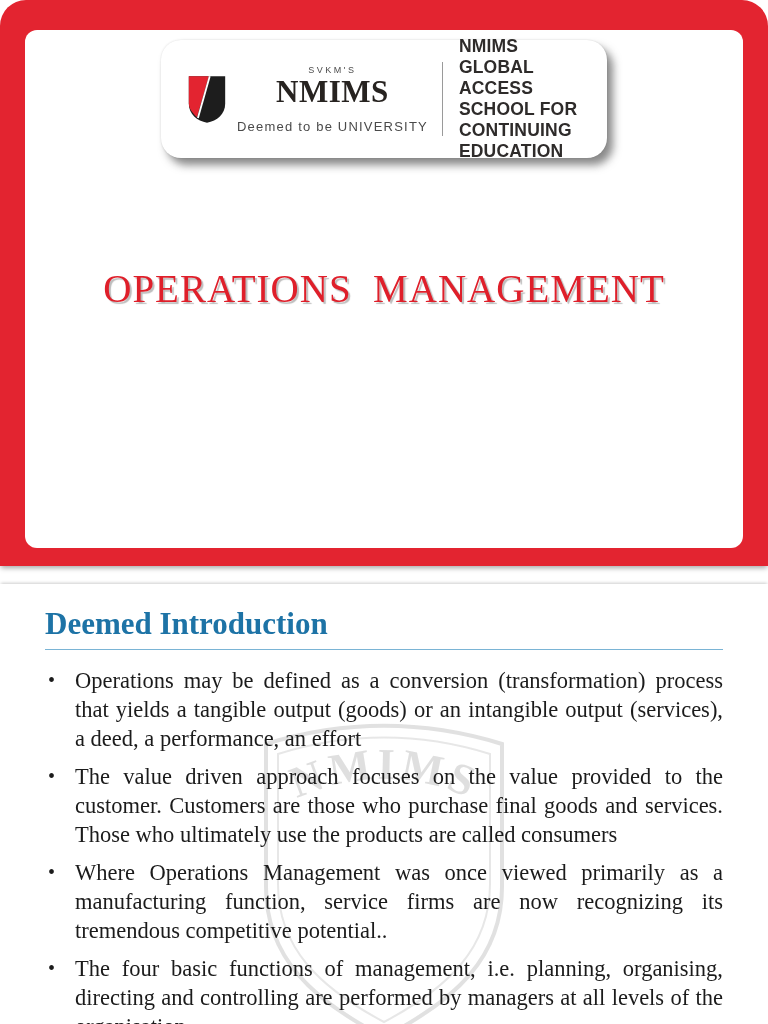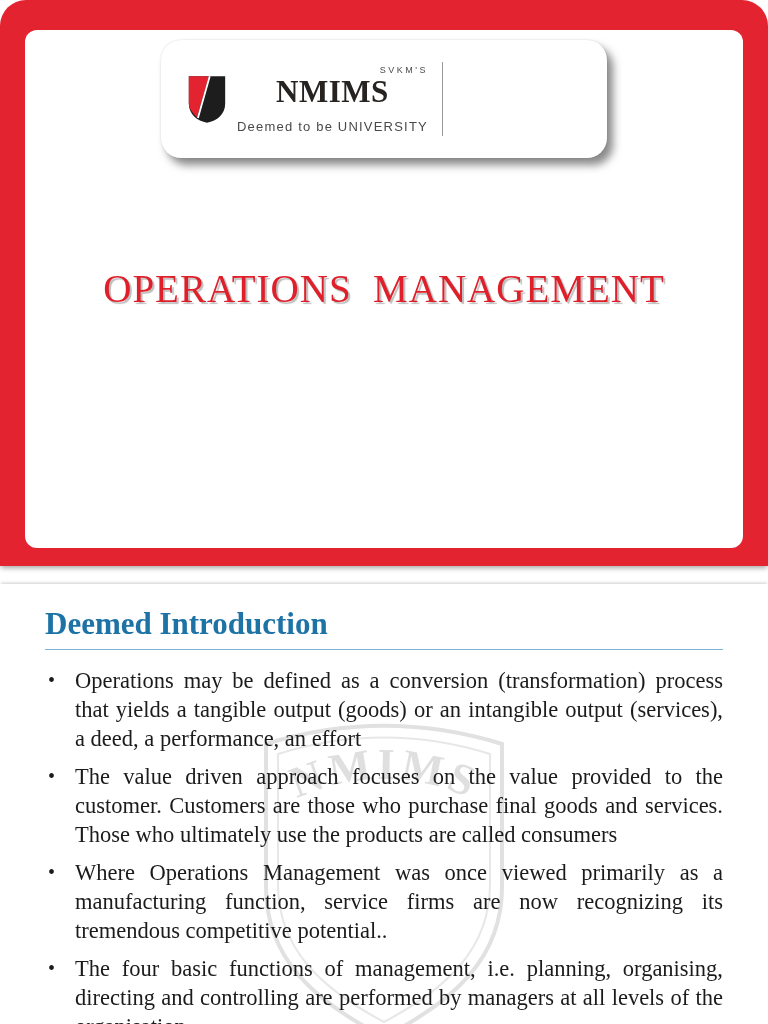--- a/index.html
+++ b/index.html
@@ -50,21 +50,21 @@
   }
   .logo-left {
     display: flex;
     align-items: center;
   }
   .emblem { width: 40px; height: 50px; margin-right: 10px; flex: 0 0 auto; }
   .logo-textblock { text-align: center; }
   .svkms {
     font-family: "Liberation Sans", sans-serif;
     font-size: 9px; letter-spacing: 2.5px; color: #4a4a4a;
-    text-align: right; margin-bottom: 1px;
+    text-align: center; margin-bottom: 1px;
   }
   .nmims-word {
     font-family: "Liberation Serif", serif;
     font-size: 31px; font-weight: 700; line-height: 1;
     color: #272320; letter-spacing: 0.5px;
   }
   .deemed {
     font-family: Liberation Sans, sans-serif;
     font-size: 13px; letter-spacing: 1.2px; color: #4a4a4a;
     margin-top: 12px; white-space: nowrap;
@@ -169,20 +169,25 @@
               <path d="M2,2 L24,2 L11,47 C6,42 2,38 2,31 Z" fill="#e32430"></path>
               <path d="M25,2 L12,48" stroke="#ffffff" stroke-width="2" fill="none"></path>
             </svg>
             <div class="logo-textblock">
               <div class="svkms">SVKM'S</div>
               <div class="nmims-word">NMIMS</div>
               <div class="deemed">Deemed to be UNIVERSITY</div>
             </div>
           </div>
           <div class="logo-divider"></div>
+          <div class="logo-right">
+            <div>NMIMS GLOBAL ACCESS</div>
+            <div>SCHOOL FOR</div>
+            <div>CONTINUING EDUCATION</div>
+          </div>
         </div>
 
         <h1 class="slide-title-text">OPERATIONS  MANAGEMENT</h1>
 
       </div>
     </div>
   </div>
 
   <div class="page-gap"></div>
 

